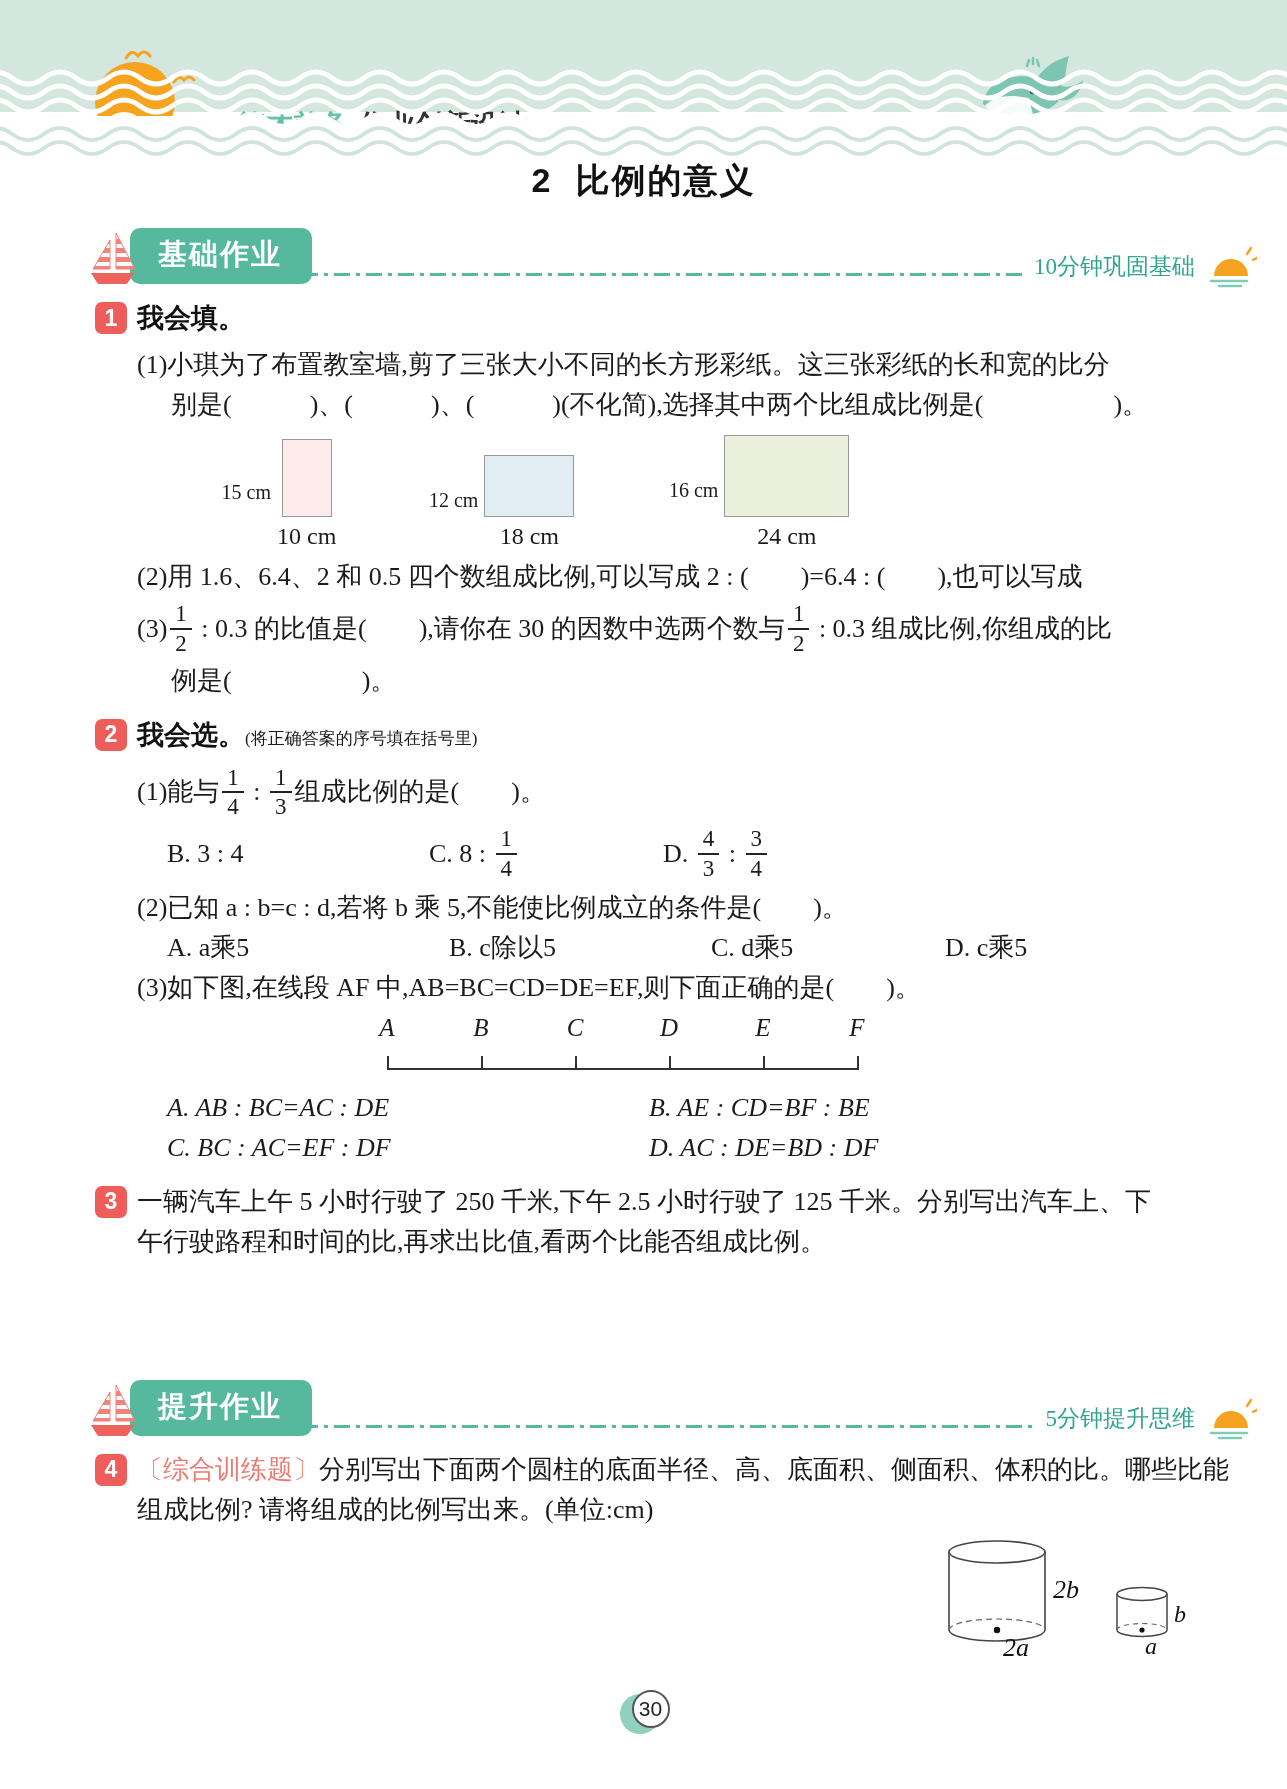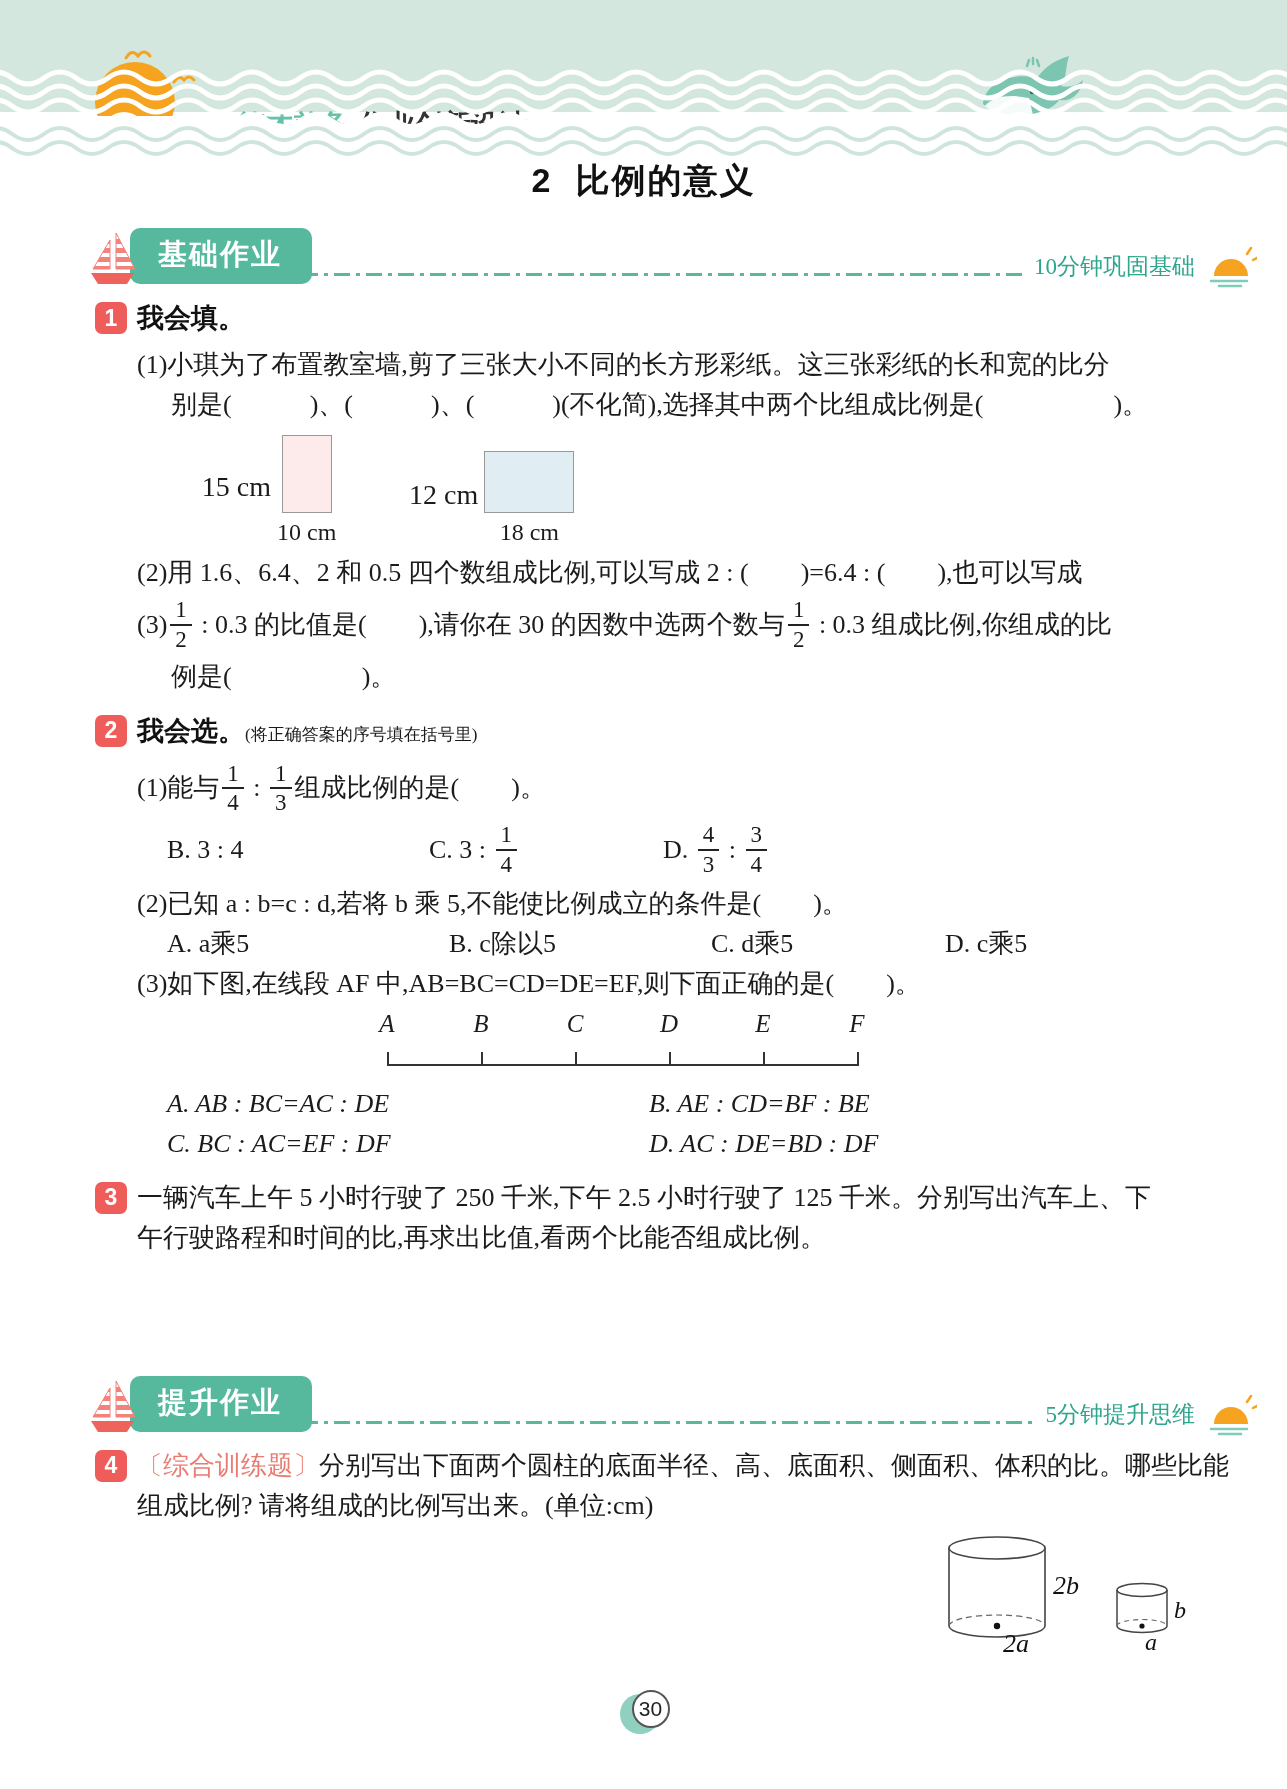--- a/index.html
+++ b/index.html
@@ -56,21 +56,21 @@
 
   
   .rectrow { display:flex; align-items:flex-end; margin:10px 0 6px 140px; }
   .rcol { position:relative; display:flex; flex-direction:column; align-items:center; }
   .rbox { border:1.5px solid #999; }
   .r1 .rbox { width:50px; height:78px; background:#fdeaea; }
   .r2 .rbox { width:90px; height:62px; background:#e0eef3; }
   .r3 .rbox { width:125px; height:82px; background:#eaf0dc; }
   .r2 { margin-left:148px; } .r3 { margin-left:150px; }
   .rside { position:absolute; right:100%; top:50%; transform:translateY(-64%); padding-right:6px;
-           font-size:28px; line-height:1; white-space:pre; }
+           font-size:20px; line-height:1; white-space:pre; }
   .rbot { font-size:24px; line-height:30px; margin-top:4px; white-space:pre; }
 
   
   .optrow { display:flex; margin-left:30px; white-space:pre; }
   .o1 { width:282px; } .o2 { width:262px; } .o3 { width:234px; }
   .optrowf { display:flex; align-items:center; margin-left:30px; white-space:pre; }
   .of1 { width:282px; } .of2 { width:262px; } .of3 { width:234px; display:flex; align-items:center; }
   .of4 { display:flex; align-items:center; }
   .optrow2 { display:flex; margin-left:30px; white-space:pre; }
   .ow { width:482px; }
@@ -172,20 +172,25 @@
         <div class="rcol r1">
           <span class="rside">15 cm</span>
           <div class="rbox"></div>
           <div class="rbot">10 cm</div>
         </div>
         <div class="rcol r2">
           <span class="rside">12 cm</span>
           <div class="rbox"></div>
           <div class="rbot">18 cm</div>
         </div>
+        <div class="rcol r3">
+          <span class="rside">16 cm</span>
+          <div class="rbox"></div>
+          <div class="rbot">24 cm</div>
+        </div>
       </div>
 
       <div class="ln">(2)用 1.6、6.4、2 和 0.5 四个数组成比例,可以写成 2 : (　　)=6.4 : (　　),也可以写成</div>
 
       <div class="fracline">
         <span class="t">(3)</span>
         <span class="frac"><span class="fn">1</span><span class="fd">2</span></span>
         <span class="t"> : 0.3 的比值是(　　),请你在 30 的因数中选两个数与</span>
         <span class="frac"><span class="fn">1</span><span class="fd">2</span></span>
         <span class="t"> : 0.3 组成比例,你组成的比</span>
@@ -203,21 +208,21 @@
         <span class="t">(1)能与</span>
         <span class="frac"><span class="fn">1</span><span class="fd">4</span></span>
         <span class="t"> : </span>
         <span class="frac"><span class="fn">1</span><span class="fd">3</span></span>
         <span class="t">组成比例的是(　　)。</span>
       </div>
 
       <div class="optrowf sp6">
         <span class="of2">B. 3 : 4</span>
         <span class="of3">
-          <span class="t">C. 3 : </span>
+          <span class="t">C. 8 : </span>
           <span class="frac"><span class="fn">1</span><span class="fd">4</span></span>
         </span>
         <span class="of4">
           <span class="t">D. </span>
           <span class="frac"><span class="fn">4</span><span class="fd">3</span></span>
           <span class="t"> : </span>
           <span class="frac"><span class="fn">3</span><span class="fd">4</span></span>
         </span>
       </div>
 

